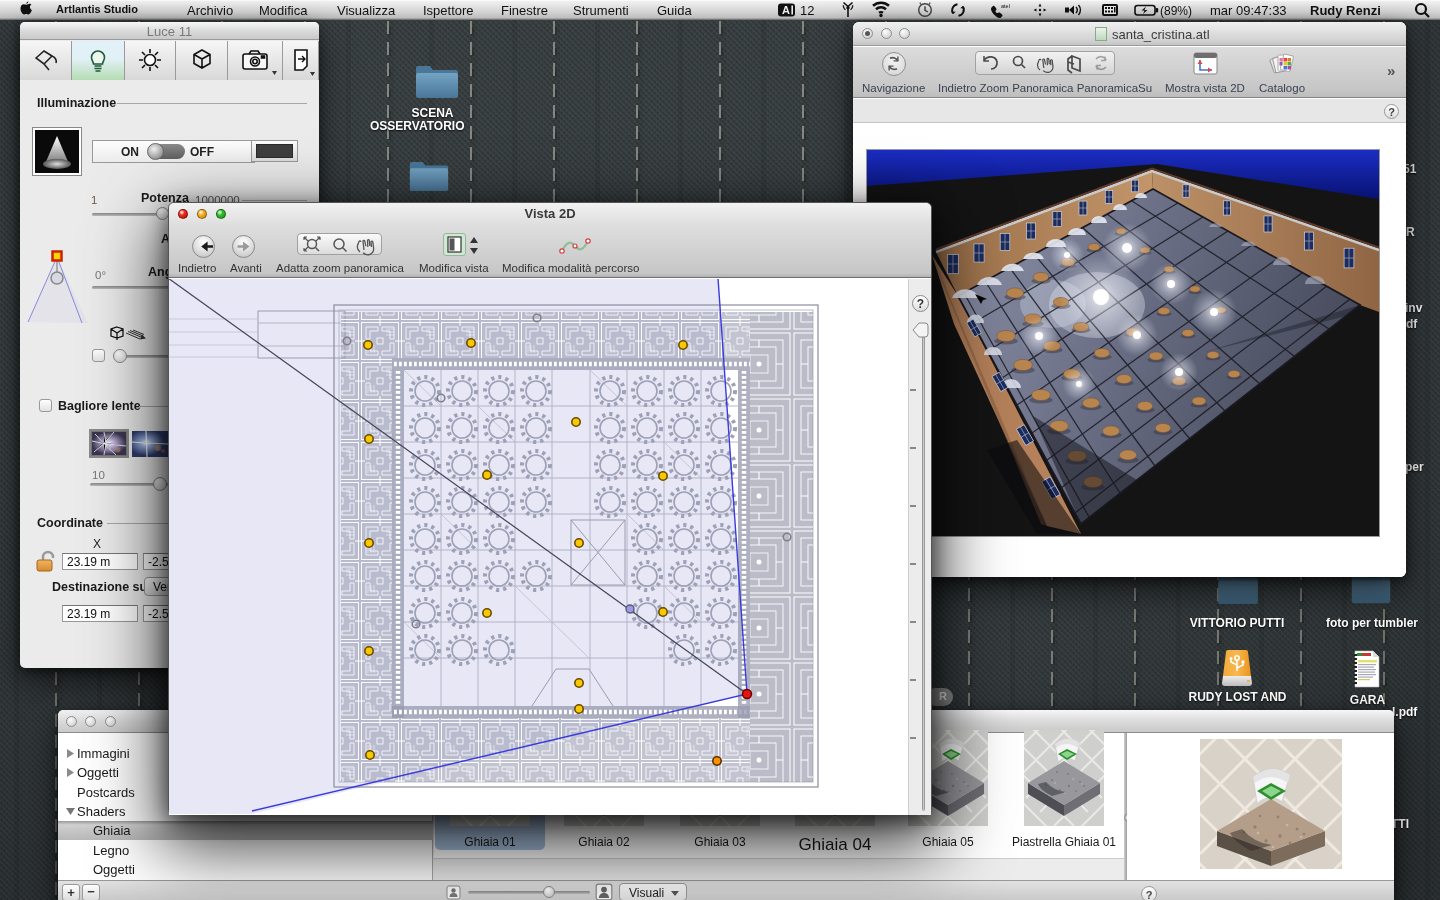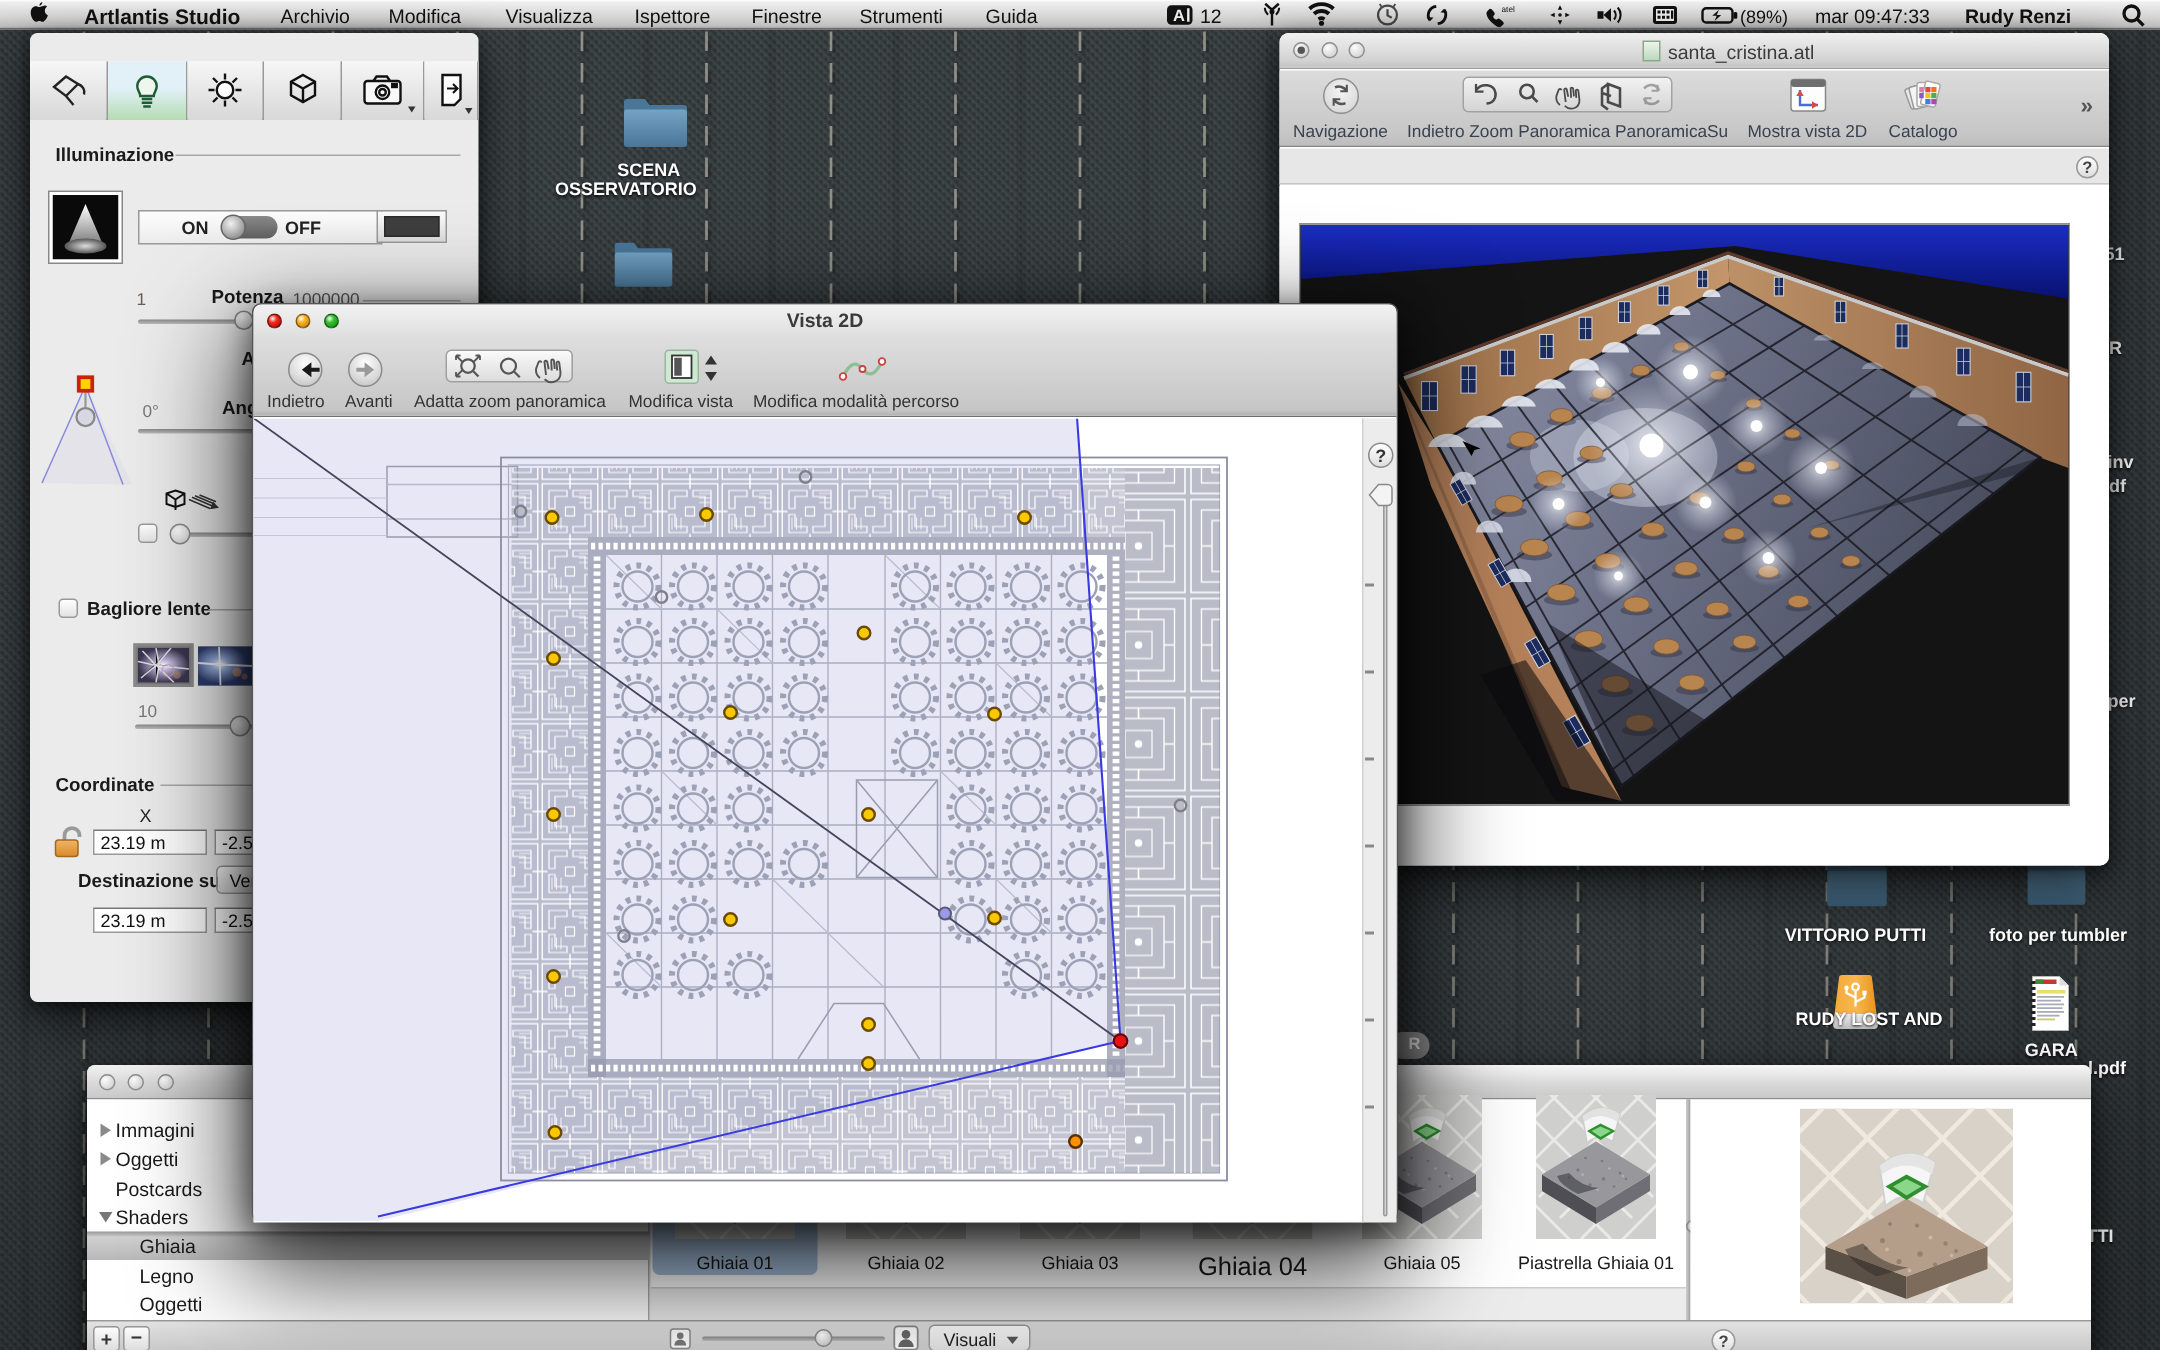--- a/index.html
+++ b/index.html
@@ -117,21 +117,21 @@
 <linearGradient id="usbs" x1="0" y1="0" x2="0" y2="1">
         <stop offset="0" stop-color="#ededed"></stop>
         <stop offset="1" stop-color="#bdbdbd"></stop>
       </linearGradient>
 <circle cx="17" cy="8" r="2.2" fill="none" stroke="#fff" stroke-width="1.5"></circle>
 <path d="M17 10 L17 21 M17 15 L11 12 L11 9 M17 18 L23 15 L23 12" stroke="#fff" stroke-width="1.5" fill="none"></path>
 <circle cx="11" cy="8.5" r="1.5" fill="#fff"></circle>
       <rect x="21.6" y="10.5" width="2.8" height="2.8" fill="#fff"></rect>
 <rect x="27" y="30" width="3" height="2" fill="#e8b54d"></rect>
 </svg>
-    <div class="lbl" style="left:1180px;top:672px;width:115px;text-align:right">RUDY LOST AND</div>
+    <div class="lbl" style="left:1180px;top:690px;width:115px;text-align:center">RUDY LOST AND</div>
     <svg class="abs" style="left:1353px;top:650px" width="28" height="38" viewBox="0 0 28 38">
 <path d="M2 1 L20 1 L26 7 L26 37 L2 37 Z" fill="#fff" stroke="#bbb" stroke-width="0.6"></path>
 <path d="M20 1 L20 7 L26 7 Z" fill="#ddd"></path>
 <rect x="4" y="3" width="14" height="3" fill="#c23b2e"></rect>
 <rect x="4" y="3" width="5" height="3" fill="#3a8a3a"></rect>
 <rect x="5" y="10" width="19" height="2.4" fill="#e8e06a"></rect>
 <g fill="#aab">
 <rect x="5" y="14" width="18" height="1.2"></rect>
         <rect x="5" y="16.5" width="16" height="1.2"></rect>
 <rect x="5" y="19" width="18" height="1.2"></rect>
@@ -154,21 +154,21 @@
     <div class="lbl" style="left:1330px;top:693px;width:75px;text-align:center">GARA</div>
     <div class="lbl" style="left:1392px;top:705px">l.pdf</div>
     <div class="lbl" style="left:1403px;top:162px">51</div>
     <div class="lbl" style="left:1406px;top:225px">R</div>
     <div class="lbl" style="left:1405px;top:301px">inv</div>
     <div class="lbl" style="left:1406px;top:317px">df</div>
     <div class="lbl" style="left:1405px;top:460px">per</div>
     <div class="lbl" style="left:1391px;top:817px">TTI</div>
     <div class="abs" style="left:926px;top:688px;width:27px;height:18px;background:#909090;border-radius:9px;color:#efefef;font-weight:bold;font-size:11px;text-align:right;padding:2px 6px 0 0">R</div>
     <div class="abs" style="left:0;top:0;width:1440px;height:20px;background:linear-gradient(#ffffff,#efefef 8%,#d5d5d5 60%,#bfbfbf 92%,#989898);border-bottom:1px solid #777">
-      <span style="position:absolute;left:56px;top:3px;font-size:14px;font-weight:bold;color:#111">Artlantis Studio</span>
+      <span style="position:absolute;left:56px;top:3px;font-size:11px;font-weight:bold;color:#111">Artlantis Studio</span>
       <span style="position:absolute;left:187px;top:3px;font-size:13px;font-weight:normal;color:#111">Archivio</span>
       <span style="position:absolute;left:259px;top:3px;font-size:13px;font-weight:normal;color:#111">Modifica</span>
       <span style="position:absolute;left:337px;top:3px;font-size:13px;font-weight:normal;color:#111">Visualizza</span>
       <span style="position:absolute;left:423px;top:3px;font-size:13px;font-weight:normal;color:#111">Ispettore</span>
       <span style="position:absolute;left:501px;top:3px;font-size:13px;font-weight:normal;color:#111">Finestre</span>
       <span style="position:absolute;left:573px;top:3px;font-size:13px;font-weight:normal;color:#111">Strumenti</span>
       <span style="position:absolute;left:657px;top:3px;font-size:13px;font-weight:normal;color:#111">Guida</span>
       <span style="position:absolute;left:800px;top:3px;font-size:13px;color:#111">12</span>
       <span style="position:absolute;left:1160px;top:4px;font-size:12px;color:#111">(89%)</span>
       <span style="position:absolute;left:1210px;top:3px;font-size:13px;color:#111">mar 09:47:33</span>
@@ -693,20 +693,23 @@
             <line x1="0" y1="-10.1" x2="0" y2="10.1" stroke="#cfd3de" stroke-width="0.5"></line>
             <line x1="-4.8" y1="0" x2="4.8" y2="0" stroke="#cfd3de" stroke-width="0.5"></line>
           </g>
           <polygon points="166,266 270,330 493,155 214,374" fill="rgba(18,18,24,0.5)"></polygon>
           <polygon points="479,166 493,155 338,202" fill="rgba(22,22,28,0.38)"></polygon>
           <polygon points="150,290 214,384 170,384 120,300" fill="rgba(10,10,12,0.55)"></polygon>
           <path d="M108 144 l6 10 2-4 4-1 z" fill="#000"></path>
         </svg></div>
     </div>
     <div class="win" style="left:20px;top:22px;width:299px;height:646px;background:#ebebeb">
+      <div class="tbar" style="position:absolute;left:0;top:0;width:100%;height:18px;border-bottom:1px solid #9a9a9a">
+        <div style="text-align:center;font-size:13px;color:#7a7a7a;padding-top:2px">Luce 11</div>
+      </div>
       <div style="position:absolute;left:0;top:19px;width:100%;height:39px;background:linear-gradient(#f6f6f6,#d8d8d8);border-bottom:1px solid #8a8a8a">
         <div style="position:absolute;left:0px;top:0;width:52px;height:39px;background:linear-gradient(#f6f6f6,#d8d8d8);border-right:1px solid #9a9a9a"></div>
         <div style="position:absolute;left:52px;top:0;width:53px;height:39px;background:linear-gradient(#e2f1f8 45%,#b5dcb2);border-right:1px solid #9a9a9a"></div>
         <div style="position:absolute;left:105px;top:0;width:51px;height:39px;background:linear-gradient(#f6f6f6,#d8d8d8);border-right:1px solid #9a9a9a"></div>
         <div style="position:absolute;left:156px;top:0;width:52px;height:39px;background:linear-gradient(#f6f6f6,#d8d8d8);border-right:1px solid #9a9a9a"></div>
         <div style="position:absolute;left:208px;top:0;width:55px;height:39px;background:linear-gradient(#f6f6f6,#d8d8d8);border-right:1px solid #9a9a9a"></div>
         <div style="position:absolute;left:263px;top:0;width:36px;height:39px;background:linear-gradient(#f6f6f6,#d8d8d8);border-right:1px solid #9a9a9a"></div>
         <svg style="position:absolute;left:0;top:0" width="299" height="39" viewBox="0 0 299 39">
 <g fill="none" stroke="#222" stroke-width="1.6">
 <path d="M16 17 l8-7 8 5 -8 8 z M24 23 l5 6 M32 15 c3 1 5 4 4 7"></path>

